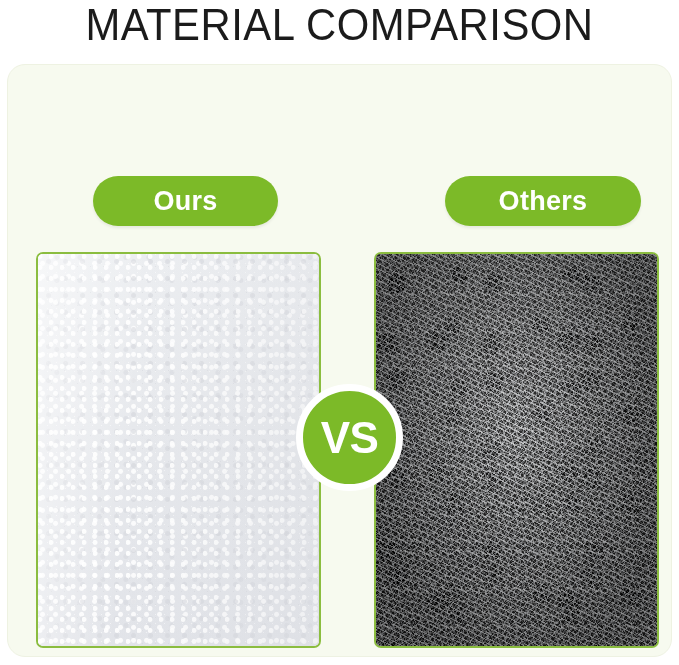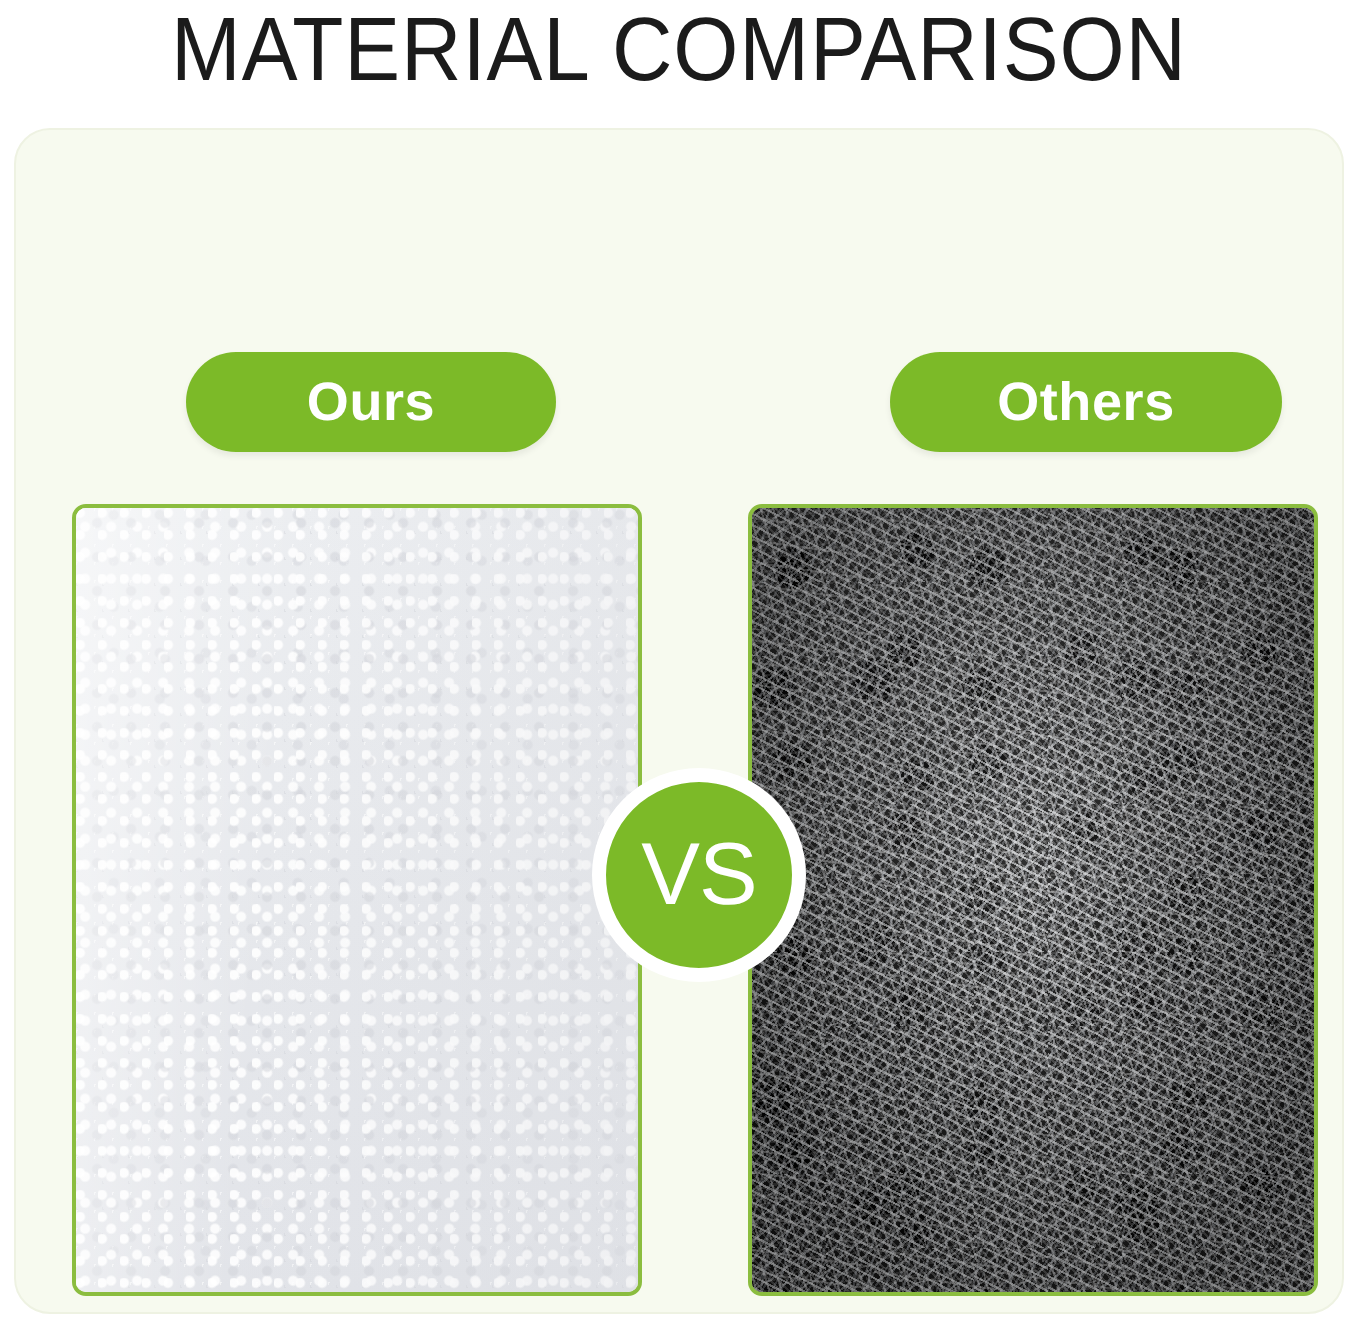--- a/index.html
+++ b/index.html
@@ -147,21 +147,21 @@
     height: 107px;
     border-radius: 50%;
     background: #7cba28;
     border: 7px solid #ffffff;
     box-sizing: border-box;
     display: flex;
     align-items: center;
     justify-content: center;
     color: #ffffff;
     font-size: 44px;
-    font-weight: 400;
+    font-weight: 700;
     letter-spacing: -0.5px;
     line-height: 1;
   }
 
   
   .caption {
     position: absolute;
     top: 598px;
     width: 285px;
     text-align: center;

